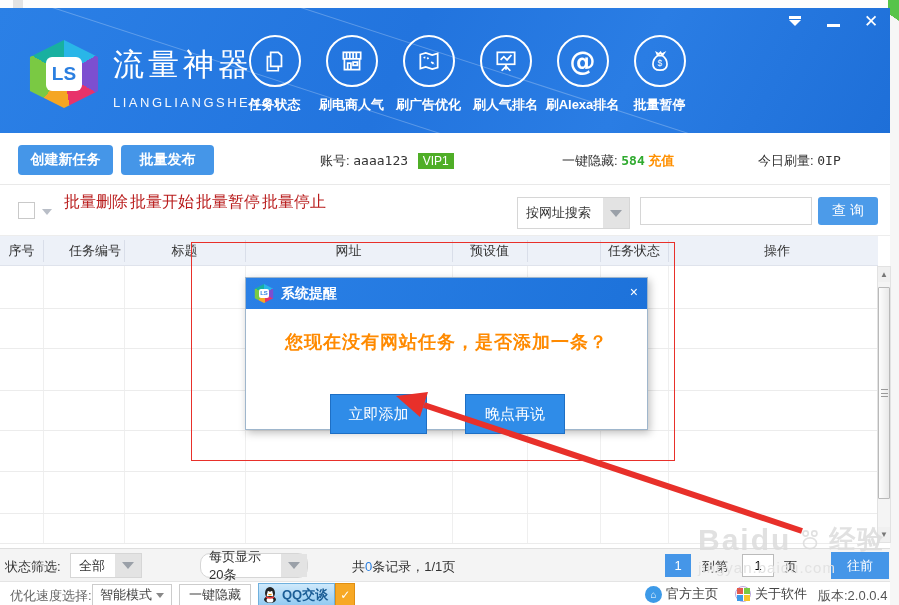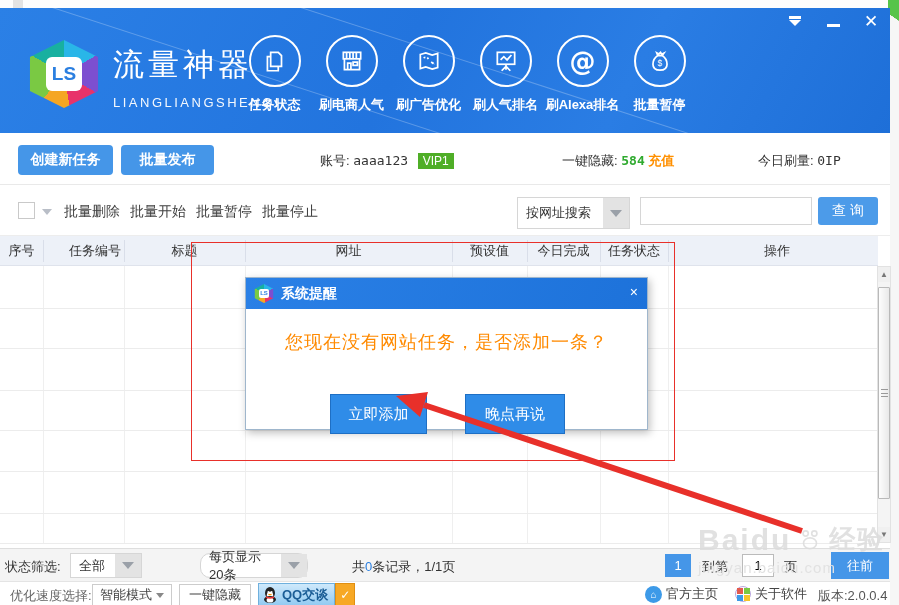--- a/index.html
+++ b/index.html
@@ -54,21 +54,21 @@
   .acct { position:absolute; top:19px; font-size:13px; color:#333; }
   .mono { font-family:"DejaVu Sans Mono","Liberation Mono",monospace; }
   .vip { background:#4fae27; color:#fff; padding:1px 5px; font-size:12px; margin-left:6px; }
   .green { color:#2faa2f; font-weight:bold; }
   .orange-link { color:#ff9000; font-weight:bold; cursor:pointer; }
 
   
   .batchbar { position:absolute; left:0; top:178px; width:890px; height:50px; background:#fff; border-bottom:1px solid #ededed; }
   .chk { position:absolute; left:18px; top:16px; width:17px; height:17px; border:1px solid #c9c9c9; background:#fff; cursor:pointer; }
   .chk-arrow { position:absolute; left:42px; top:23px; border-left:5px solid transparent; border-right:5px solid transparent; border-top:6px solid #b9bec7; cursor:pointer; }
-  .batch-link { position:absolute; top:17px; font-size:14px; color:#404040; cursor:pointer; }
+  .batch-link { position:absolute; top:6px; font-size:16px; color:#b91c1c; cursor:pointer; }
   .sel { position:absolute; top:11px; height:32px; background:#fff; border:1px solid #d6d6d6; display:flex; align-items:center; cursor:pointer; }
   .sel .txt { padding:0 8px; font-size:13px; color:#333; flex:1; }
   .sel .arr { width:26px; height:100%; background:#e3e3e3; display:flex; align-items:center; justify-content:center; }
   .sel .arr::after { content:""; border-left:6px solid transparent; border-right:6px solid transparent; border-top:7px solid #9aa0a8; }
   .search-input { position:absolute; left:640px; top:11px; width:172px; height:28px; border:1px solid #d6d6d6; padding:0 6px; font-size:13px; }
   .query-btn { position:absolute; left:818px; top:11px; width:60px; height:28px; background:#4c9be9; border:none; border-radius:3px;
     color:#fff; font-size:14px; cursor:pointer; font-family:inherit; }
 
   
   .thead { position:absolute; left:0; top:228px; width:878px; height:30px; background:#edf1f8; border-bottom:1px solid #dfe3ec; }
@@ -116,21 +116,21 @@
     background:linear-gradient(110deg,#2a80e6,#1d72da); display:flex; align-items:center; padding:0 8px; }
   .dlg-hex { width:20px; height:19px; position:relative; margin-right:7px; }
   .dlg-hex .hx { position:absolute; inset:0;
     background:conic-gradient(from 0deg,#29b6e8 0 60deg,#7c4fd0 0 120deg,#e8336a 0 170deg,#f5a623 0 220deg,#7ac943 0 300deg,#18b0a0 0 360deg);
     clip-path:polygon(50% 0,96% 25%,96% 75%,50% 100%,4% 75%,4% 25%); }
   .dlg-hex .cr { position:absolute; left:5px; top:5px; width:10px; height:9px; background:#fff; border-radius:2px;
     font-size:6px; color:#2b7fe0; font-weight:bold; text-align:center; line-height:9px; }
   .dlg-title .t { color:#fff; font-size:14px; font-weight:bold; }
   .dlg-close { position:absolute; right:9px; top:7px; color:#fff; font-size:14px; cursor:pointer; line-height:1; }
   .dlg-msg { position:absolute; left:0; top:52px; width:100%; text-align:center;
-    color:#ff8a00; font-size:18px; font-weight:normal; letter-spacing:1px; }
+    color:#ff8a00; font-size:18px; font-weight:bold; letter-spacing:1px; }
   .dlg-btn { position:absolute; top:116px; height:40px; background:#2f8ce8; border:1px solid #1e6fc4; color:#fff;
     font-size:15px; cursor:pointer; font-family:inherit; }
 
   
   .red-rect { position:absolute; left:191px; top:242px; width:484px; height:219px; border:1px solid #e8302a; pointer-events:none; }
   .anno { position:absolute; left:0; top:0; width:899px; height:605px; pointer-events:none; }
 
   
   .wm { position:absolute; left:698px; top:522px; color:#d9d9d9; pointer-events:none; }
   .wm .row1 { font-size:30px; font-weight:bold; letter-spacing:2px; color:#dcdcdc; opacity:.85; display:flex; align-items:center; gap:6px;}
@@ -260,21 +260,20 @@
       <input class="search-input" style="">
       <button class="query-btn">查 询</button>
     </div>
 
     <div class="thead">
       <span class="th" style="left:0; width:43px;">序号</span>
       <span class="th" style="left:43px; width:81px;padding-left:23px;">任务编号</span>
       <span class="th" style="left:124px; width:121px;">标题</span>
       <span class="th" style="left:245px; width:207px;">网址</span>
       <span class="th" style="left:452px; width:75px;">预设值</span>
-      <span class="th" style="left:527px; width:73px;">今日完成</span>
       <span class="th" style="left:600px; width:68px;">任务状态</span>
       <span class="th" style="left:668px; width:218px;">操作</span>
       <span class="th-div" style="left:43px;"></span>
       <span class="th-div" style="left:124px;"></span>
       <span class="th-div" style="left:245px;"></span>
       <span class="th-div" style="left:452px;"></span>
       <span class="th-div" style="left:527px;"></span>
       <span class="th-div" style="left:600px;"></span>
       <span class="th-div" style="left:668px;"></span>
     </div>

